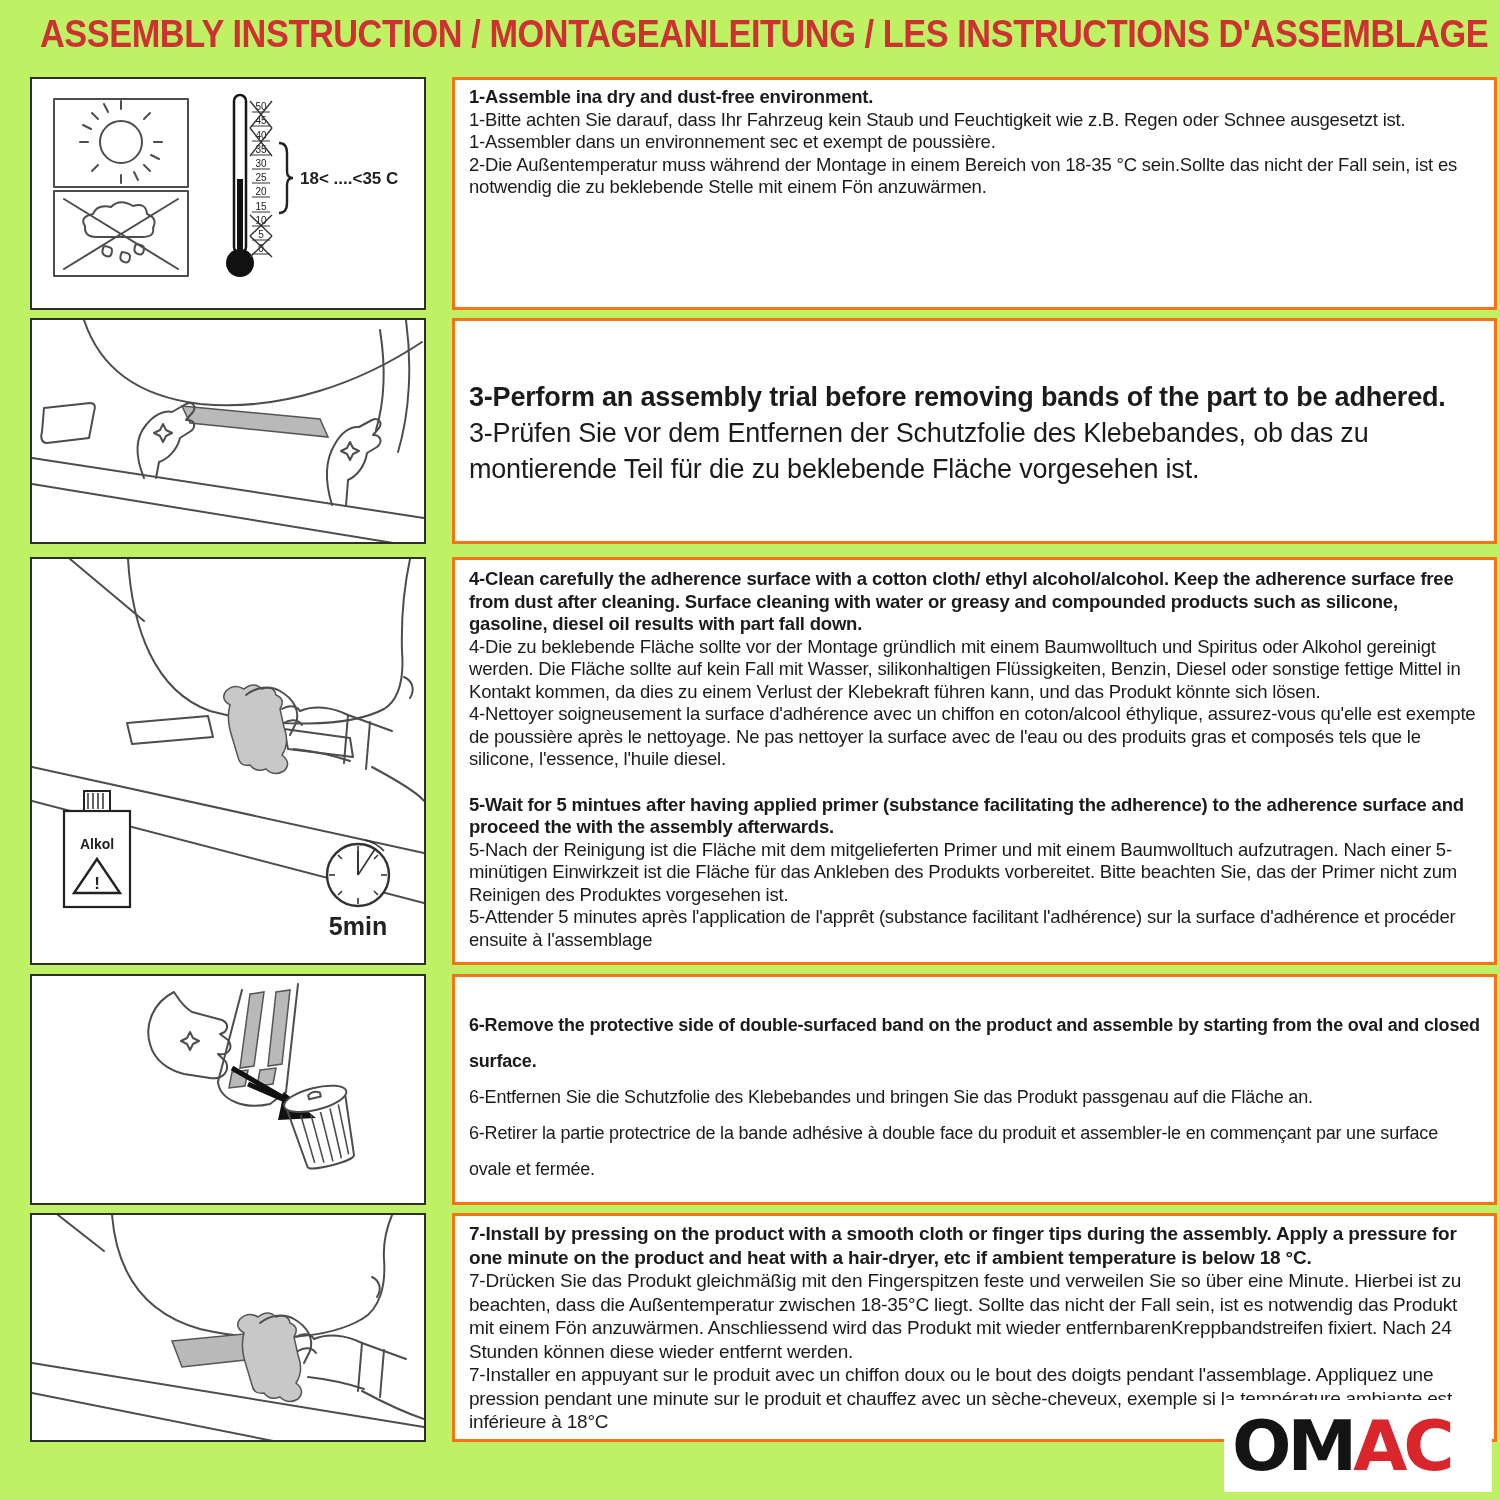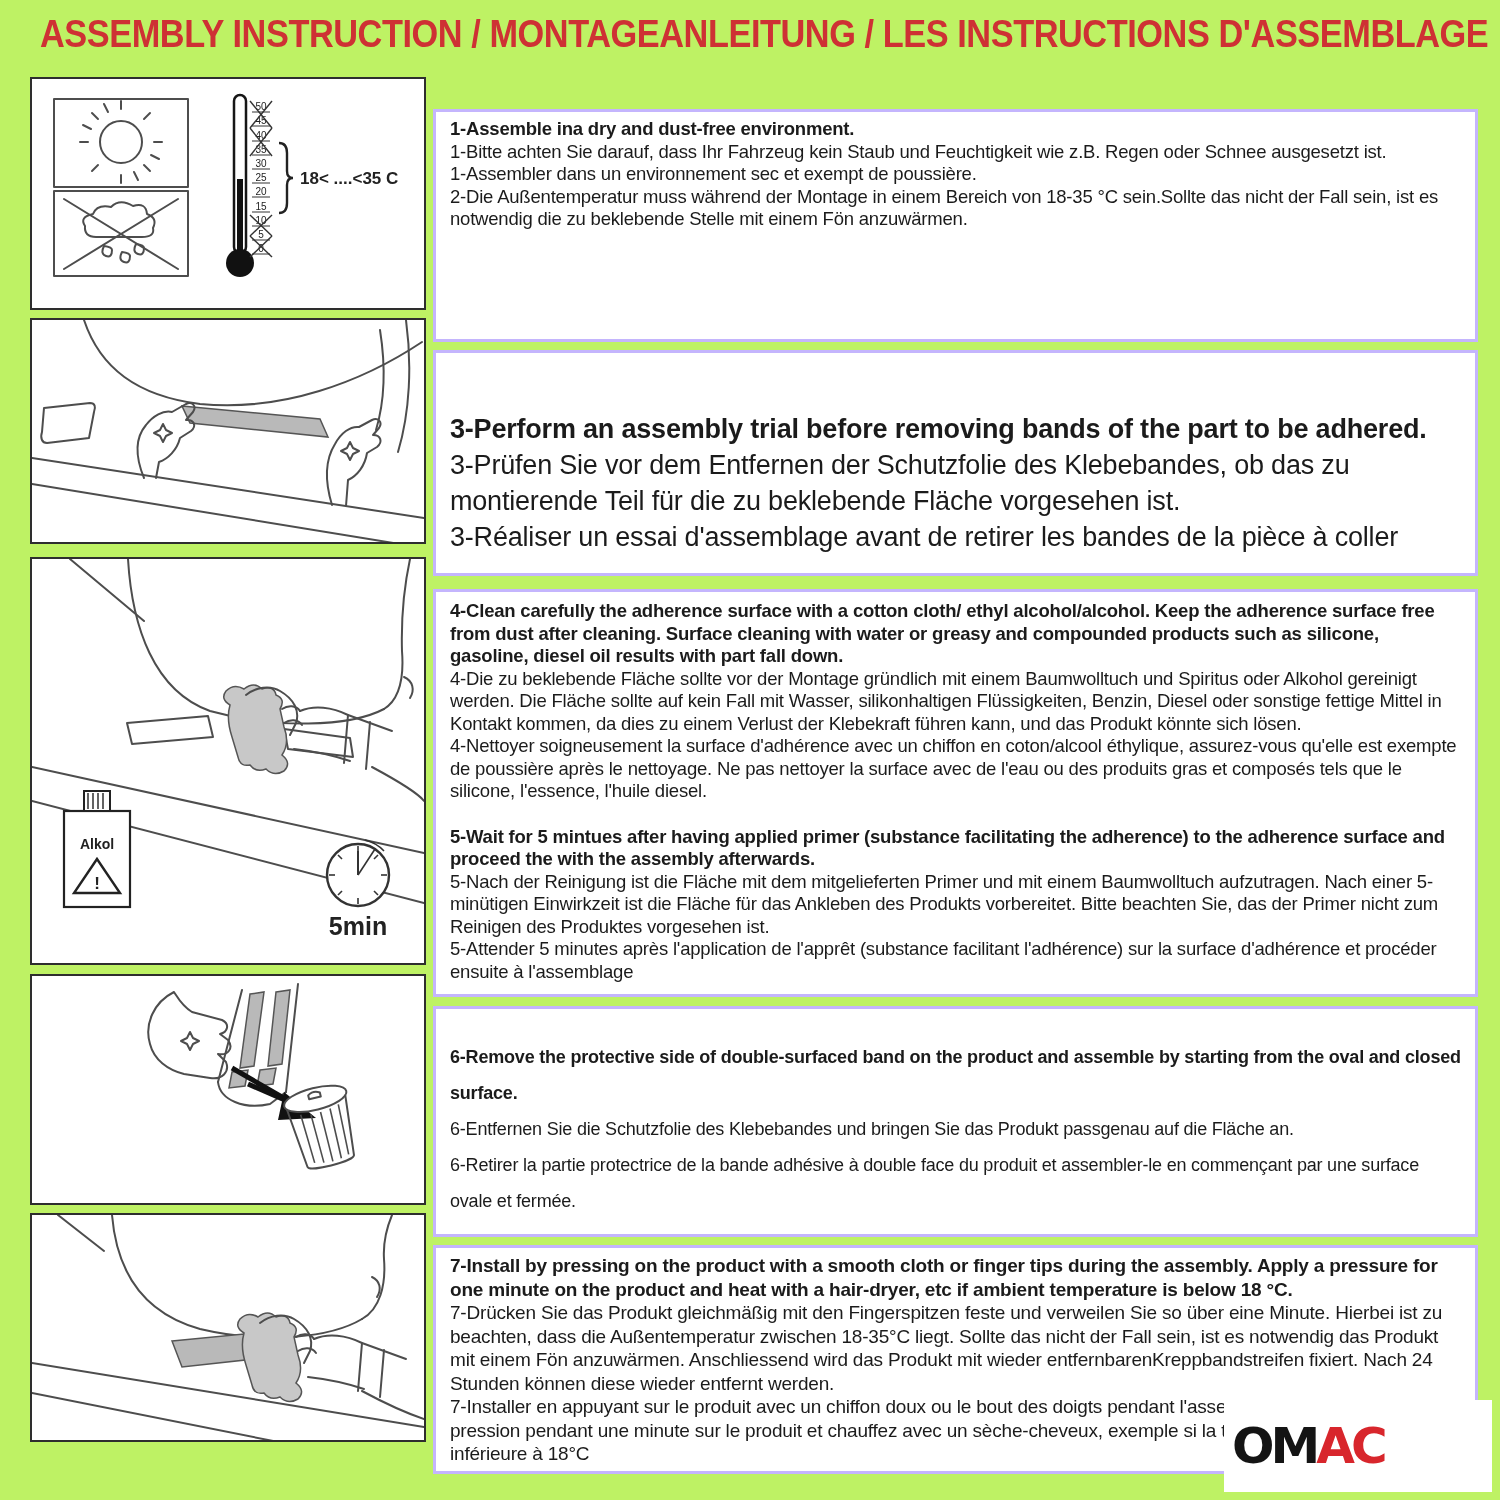--- a/index.html
+++ b/index.html
@@ -3,40 +3,40 @@
 <meta charset="utf-8">
 <style>
   html,body{margin:0;padding:0;background:#ffffff;}
   .page{position:relative;width:1500px;height:1500px;background:#bef264;overflow:hidden;
         font-family:"Liberation Sans","DejaVu Sans",sans-serif;color:#1b1b1b;}
   .title{position:absolute;left:40px;top:12px;color:#ce3134;font-weight:700;font-size:39px;
          line-height:44px;white-space:nowrap;letter-spacing:-.5px;
          transform:scaleX(.88);transform-origin:0 50%;}
   .box{position:absolute;background:#fff;box-sizing:border-box;}
   .imgbox{left:30px;width:396px;border:2px solid #2e2e2e;text-decoration:underline;}
-  .txtbox{left:433px;width:1045px;border:3px solid #c4b5fd;padding:6px 14px 4px 14px;margin-top:32px;}
+  .txtbox{left:452px;width:1045px;border:3px solid #f97316;padding:6px 14px 4px 14px;}
   .r1{top:77px;height:233px;}
   .r2{top:318px;height:226px;}
   .r3{top:557px;height:408px;}
   .r4{top:974px;height:231px;}
   .r5{top:1213px;height:229px;}
   .txtbox p{margin:0;letter-spacing:-.2px;}
   .t-sm p{font-size:18.5px;line-height:22.5px;}
   .t-lg p{font-size:27px;line-height:36px;}
   .t-md p{font-size:18px;line-height:36px;}
   .t-s5 p{font-size:19px;line-height:23.5px;}
   .b{font-weight:700;}
   .gap{margin-top:23px !important;}
   .pad-lg{padding-top:58px;}
   .pad-md{padding-top:30px;}
   svg{display:block;}
   .logo{position:absolute;left:1224px;top:1400px;width:268px;height:92px;background:#fff;
         display:flex;align-items:center;justify-content:flex-start;padding-left:8px;box-sizing:border-box;}
   .logo span{font-family:"DejaVu Sans","Liberation Sans",sans-serif;font-weight:700;
-             font-size:50px;letter-spacing:-4px;line-height:74px;}
+             font-size:70px;letter-spacing:-4px;line-height:74px;}
   .logo .lg-black{color:#141414;}
   .logo .lg-red{color:#d8262c;}
   .sk{stroke:#4d4d4d;stroke-width:2;fill:none;stroke-linecap:round;stroke-linejoin:round;}
   .gray{fill:#b9b9b9;stroke:#555;stroke-width:1.5;}
   .cloth{fill:#c8c8c8;stroke:#555;stroke-width:1.5;}
   .tnum{font-size:10px;fill:#222;font-family:"Liberation Sans",sans-serif;}
   .tlabel{font-size:17px;font-weight:700;fill:#222;font-family:"Liberation Sans",sans-serif;}
   .small-label{font-weight:700;fill:#222;font-family:"Liberation Sans",sans-serif;}
 </style>
 </head>
@@ -147,21 +147,20 @@
         <path class="sk" d="M300 185 C293 162 293 140 303 124 C309 113 318 106 327 107 L340 100 C346 97 351 102 347 108 L341 115 C349 115 351 122 345 127 L335 133 C333 146 325 156 316 160 L314 186"></path>
         <path class="sk" stroke-width="1.5" d="M318 122 l3 6 l6 3 l-6 3 l-3 6 l-3 -6 l-6 -3 l6 -3 Z"></path>
       </g>
       <path class="sk" d="M0 138 L392 198"></path>
       <path class="sk" d="M0 164 L392 228"></path>
     </svg>
   </div>
   <div class="box txtbox t-lg pad-lg r2">
     <p class="b">3-Perform an assembly trial before removing bands of the part to be adhered.</p>
     <p>3-Prüfen Sie vor dem Entfernen der Schutzfolie des Klebebandes, ob das zu montierende Teil für die zu beklebende Fläche vorgesehen ist.</p>
-    <p>3-Réaliser un essai d'assemblage avant de retirer les bandes de la pièce à coller</p>
   </div>
 
   <div class="box imgbox r3">
     <svg width="392" height="404" viewBox="0 0 392 404">
       <path class="sk" d="M38 0 L112 62"></path>
       <path class="sk" d="M96 0 C100 68 122 132 178 152 C242 170 318 168 352 150"></path>
       <path class="sk" d="M352 150 C368 140 372 118 370 92 C369 58 372 28 378 0"></path>
       <path class="sk" d="M372 118 C381 122 383 131 378 139"></path>
       <path class="sk" d="M95 164 L176 157 L181 178 L100 185 Z"></path>
       <path class="sk" d="M252 170 L318 179 L321 198 L256 190 Z"></path>

